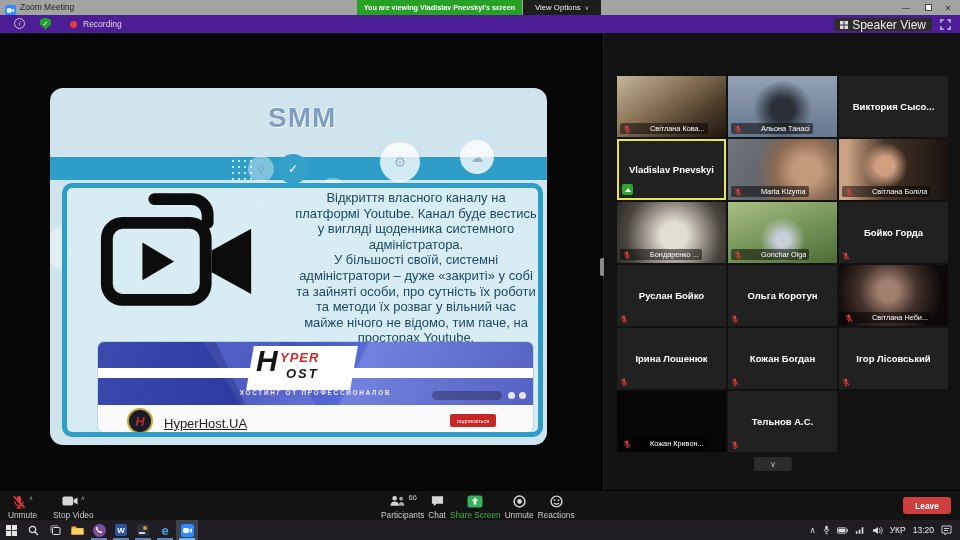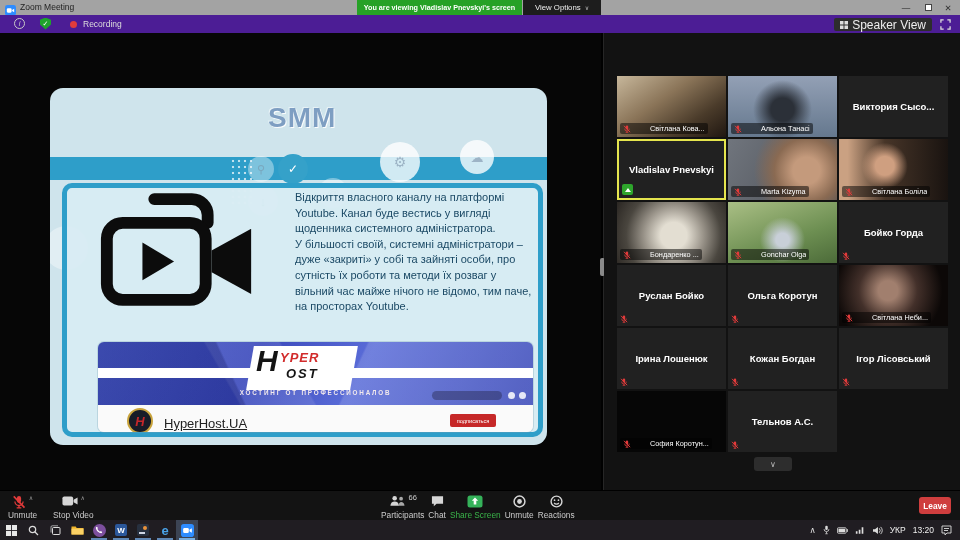--- a/index.html
+++ b/index.html
@@ -52,22 +52,22 @@
   .slide-band{position:absolute;left:0;top:69px;width:497px;height:23px;background:#2e9ec9;}
   .deco{position:absolute;border-radius:50%;background:rgba(255,255,255,.78);display:flex;align-items:center;justify-content:center;
     color:#9db4c6;}
   .deco.faint{background:rgba(255,255,255,.38);color:rgba(120,150,170,.6);}
   .deco.teal{background:#35a1c9;color:#fff;}
   .dots{position:absolute;background-image:radial-gradient(rgba(255,255,255,.7) 1px,transparent 1.6px);background-size:6px 6px;}
 
   .content-box{position:absolute;left:12px;top:95px;width:481px;height:254px;background:rgba(216,236,243,.94);
     border:5px solid #2e9ec9;border-radius:10px;}
   .camera-icon{position:absolute;left:28px;top:0px;width:168px;height:126px;}
-  .slide-body{position:absolute;left:228px;top:2px;width:242px;font-size:11px;line-height:15.6px;color:#1b4965;
-    font-weight:500;white-space:pre-line;}
+  .slide-body{position:absolute;left:228px;top:2px;width:242px;font-size:13px;line-height:15.6px;color:#1b4965;
+    font-weight:500;white-space:pre-line;text-align:center;}
 
   
   .yt-banner{position:absolute;left:31px;top:154px;width:435px;height:90px;border-radius:6px;overflow:hidden;
     box-shadow:0 0 0 1px rgba(120,160,180,.3);}
   .banner-blue{position:absolute;left:0;top:0;width:100%;height:63px;
     background-image:
       linear-gradient(115deg,rgba(255,255,255,0) 58%,rgba(255,255,255,.14) 58.5%),
       linear-gradient(245deg,rgba(255,255,255,0) 68%,rgba(15,20,90,.28) 68.5%),
       linear-gradient(60deg,rgba(255,255,255,0) 30%,rgba(255,255,255,.10) 30.5% 46%,rgba(255,255,255,0) 46.5%),
       linear-gradient(115deg,#4d5fce 0%,#3a49bb 35%,#5a6cd8 60%,#3847b8 100%);}
@@ -120,21 +120,21 @@
   
   .toolbar{position:absolute;left:0;top:490px;width:960px;height:30px;background:#131313;border-top:1px solid #000;}
   .control{display:flex;flex-direction:column;align-items:center;gap:2px;padding-top:4px;}
   .control .lbl{font-size:8.3px;color:#ccc;white-space:nowrap;}
   .control .lbl.green{color:#3ab54a;}
   .icon-row{display:flex;align-items:flex-start;gap:3px;height:13px;}
   .caret-up{font-size:6px;color:#999;line-height:6px;}
   .count{font-size:7.5px;color:#ccc;transform:translateY(-2px);}
   .left-group{position:absolute;left:8px;top:0;display:flex;gap:16px;}
   .center-group{position:absolute;left:381px;top:0;display:flex;gap:4px;}
-  .leave-btn{position:absolute;right:9px;top:6px;width:32px;height:17px;background:#cf3e3e;border-radius:3px;color:#fff;
+  .leave-btn{position:absolute;right:9px;top:6px;width:48px;height:17px;background:#cf3e3e;border-radius:3px;color:#fff;
     font-size:8.3px;font-weight:bold;display:flex;align-items:center;justify-content:center;}
 
   
   .taskbar{position:absolute;left:0;top:520px;width:960px;height:20px;background:#201d22;display:flex;align-items:center;}
   .tb-item{width:22px;height:20px;display:flex;align-items:center;justify-content:center;position:relative;}
   .tb-item.open::after{content:"";position:absolute;bottom:0;left:3px;right:3px;height:2px;background:#5f87b5;}
   .tb-item.active{background:#3c4454;}
   .tb-item.active::after{background:#79aede;}
   .word-badge{width:12px;height:12px;background:#2b579a;border-radius:2px;color:#fff;font-size:8px;font-weight:bold;
     display:flex;align-items:center;justify-content:center;}
@@ -486,21 +486,21 @@
 
     <div class="tile-label overlay">
       <svg class="mic-muted" width="8" height="8" viewBox="0 0 12 12">
                 <g fill="none" stroke="#e23b3b" stroke-width="1.2">
                   <rect x="4.2" y="0.8" width="3.6" height="6" rx="1.8" fill="#e23b3b" stroke="none"></rect>
                   <path d="M2.5 5.5a3.5 3.5 0 0 0 7 0"></path>
                   <path d="M6 9v1.6M4 11h4"></path>
                   <path d="M1.5 1.2l9.2 9.6" stroke-width="1.5"></path>
                 </g>
               </svg>
-      <span class="label-text">София Коротун...</span>
+      <span class="label-text">Кожан Кривон...</span>
     </div>
 
   </div>
 
   <div class="tile">
 
     <div class="tile-center-name">Тельнов А.С.</div>
     <div class="tile-label">
       <svg class="mic-muted" width="8" height="8" viewBox="0 0 12 12">
                 <g fill="none" stroke="#e23b3b" stroke-width="1.2">

